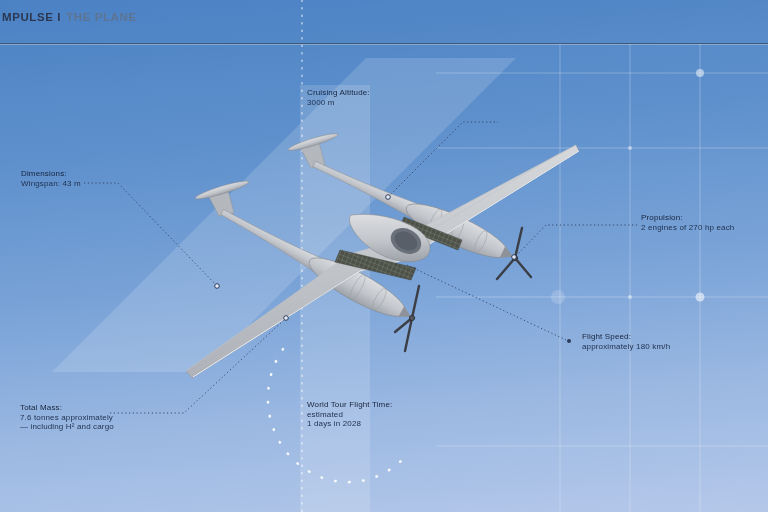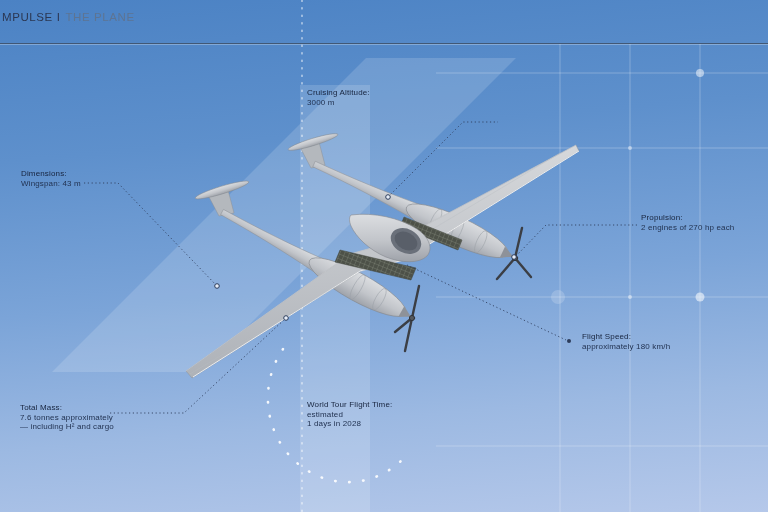--- a/index.html
+++ b/index.html
@@ -4,22 +4,22 @@
 <style>
   html,body{margin:0;padding:0}
   body{
     width:768px;height:512px;overflow:hidden;position:relative;
     font-family:"Liberation Sans",sans-serif;
     background:linear-gradient(175deg,#4b82c4 0%,#5e90cc 28%,#7ba4d8 55%,#9cb9e2 78%,#b5c8ea 100%);
   }
   .stage{position:absolute;inset:0}
   svg.scene{position:absolute;left:0;top:0}
   .hdr{position:absolute;left:2px;top:11px;font-size:11.5px;letter-spacing:.6px;white-space:nowrap}
-  .hdr .b{font-weight:400;color:#2b3752}
-  .hdr .l{font-weight:400;color:#5d7493;margin-left:5px}
+  .hdr .b{font-weight:700;color:#2b3752}
+  .hdr .l{font-weight:700;color:#5d7493;margin-left:5px}
   .rule{position:absolute;left:0;right:0;top:43px;height:1px;
         background:rgba(60,74,94,.78);box-shadow:0 1px 0 rgba(255,255,255,.28)}
   .lab{position:absolute;font-size:8px;line-height:9.5px;color:#223352;
        white-space:nowrap;letter-spacing:.15px}
   .lab .t{font-weight:400;color:#17243e}
 </style>
 </head>
 <body>
 
 <div class="stage">

